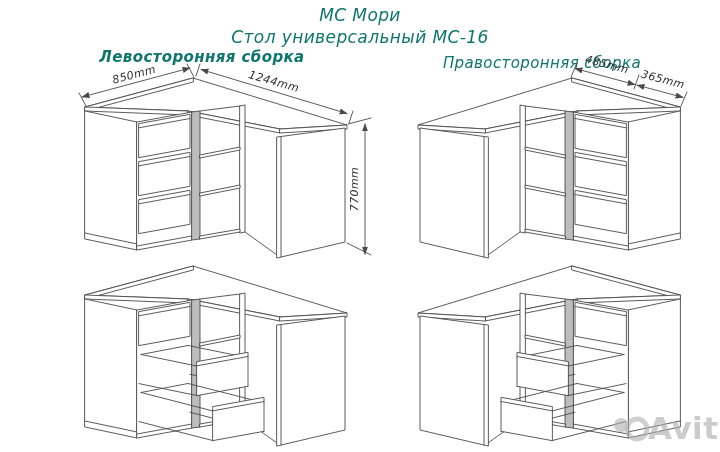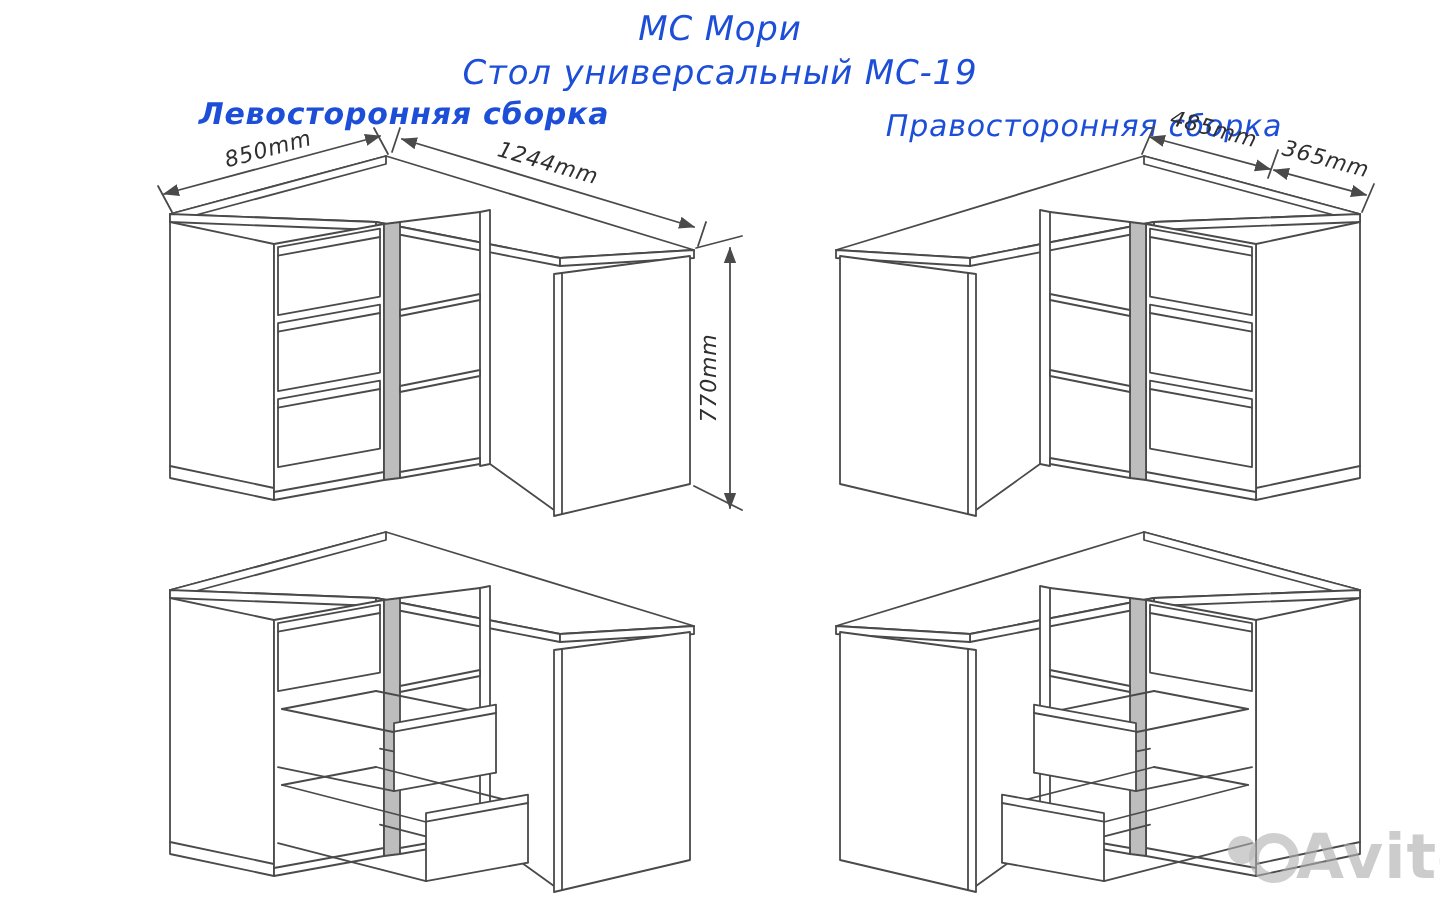--- a/index.html
+++ b/index.html
@@ -3,21 +3,21 @@
 <meta charset="utf-8">
 <style>
   html,body{margin:0;padding:0;}
   body{
     width:720px;height:452px;position:relative;overflow:hidden;
     background:#ffffff;
     font-family:"DejaVu Sans",sans-serif;
   }
   .title-line{
     position:absolute;white-space:nowrap;transform:translateX(-50%);
-    font-style:italic;color:#1d4ed8;letter-spacing:.4px;
+    font-style:italic;color:#0f766e;letter-spacing:.4px;
   }
   .t-brand{left:360px;top:5px;font-size:17px;}
   .t-product{left:360px;top:27px;font-size:17px;}
   .t-left{left:202px;top:48px;font-size:15px;font-weight:bold;}
   .t-right{left:542px;top:54px;font-size:15px;}
   svg.q{position:absolute;}
   .dim{
     font-family:"DejaVu Sans",sans-serif;font-style:italic;
     font-size:11px;fill:#2f2f2f;stroke:none;letter-spacing:.4px;
   }
@@ -82,21 +82,21 @@
       <line x1="210" y1="152.3" x2="136" y2="133.5"></line>
       <line x1="161" y1="190.6" x2="87" y2="171.6"></line>
       <line x1="212" y1="181.3" x2="138" y2="162.3"></line>
       <polygon points="161,156.6 212,147.3 212,181.3 161,190.6" fill="#ffffff"></polygon>
       <line x1="161" y1="160.8" x2="212" y2="151.5"></line>
     </g>
   </defs>
 </svg>
 
 <div class="title-line t-brand">МС Мори</div>
-<div class="title-line t-product">Стол универсальный МС-19</div>
+<div class="title-line t-product">Стол универсальный МС-16</div>
 <div class="title-line t-left">Левосторонняя сборка</div>
 <div class="title-line t-right">Правосторонняя сборка</div>
 
 <svg class="q" style="left:52px;top:62px" width="345" height="205" viewBox="0 0 345 205" stroke="#4a4a4a" stroke-width="0.9" fill="none" stroke-linejoin="round" stroke-linecap="round">
   <use href="#desk-base"></use>
   <use href="#drawers-closed"></use>
   <g>
     <line x1="34" y1="44" x2="27" y2="31"></line>
     <line x1="142" y1="15" x2="135" y2="2"></line>
     <line x1="30" y1="35" x2="138" y2="6" marker-start="url(#arr)" marker-end="url(#arr)"></line>

